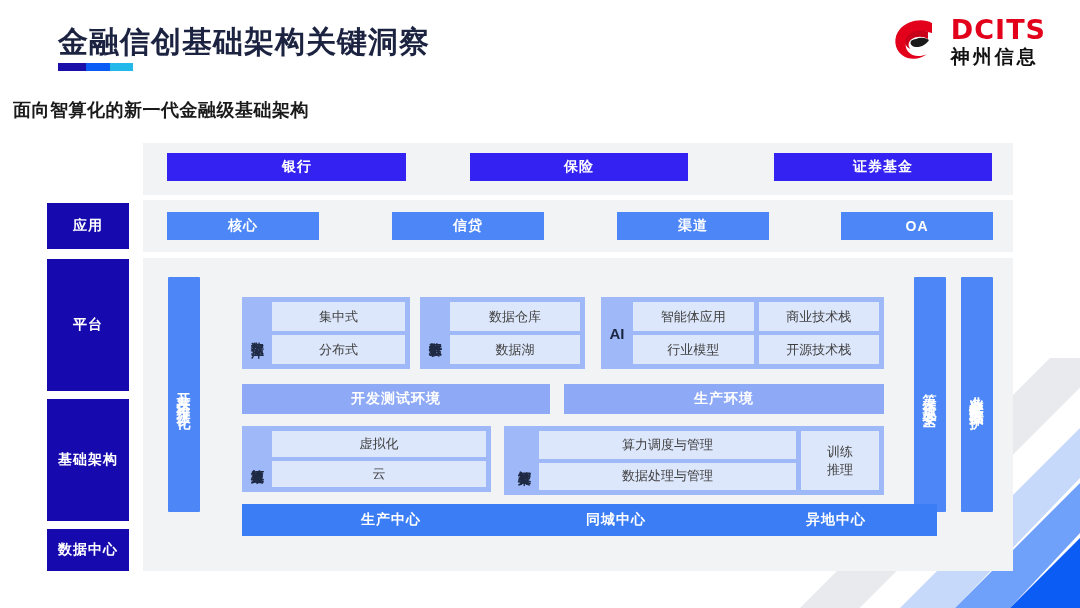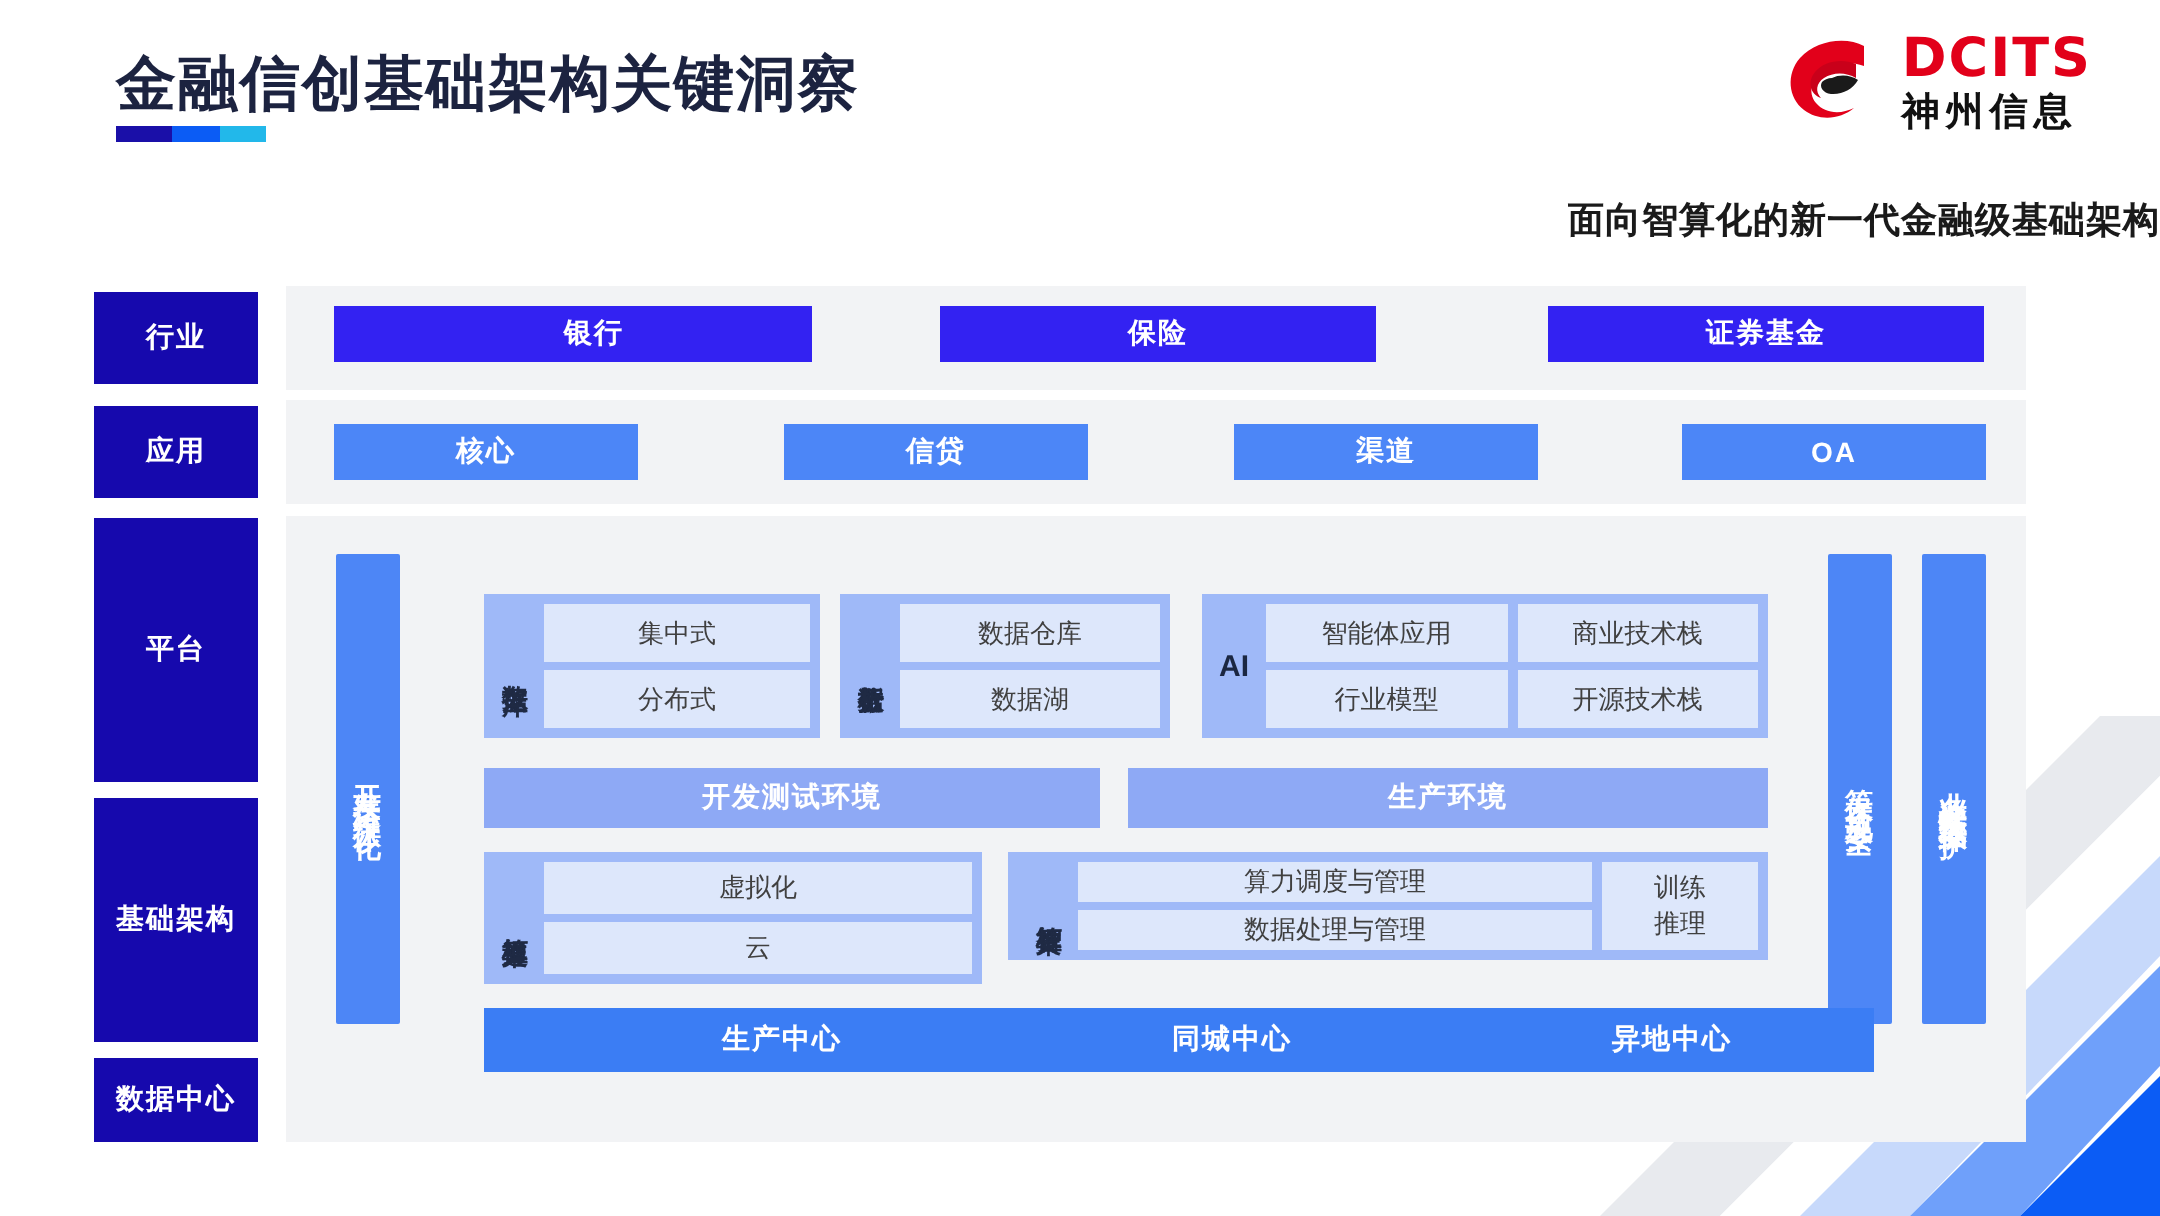--- a/index.html
+++ b/index.html
@@ -22,21 +22,21 @@
   .accent span:nth-child(1){width:28px;background:#1a0fa8;}
   .accent span:nth-child(2){width:24px;background:#0b5cf5;}
   .accent span:nth-child(3){width:23px;background:#22b8ea;}
 
   .logo{position:absolute;right:34px;top:16px;display:flex;align-items:center;gap:8px;}
   .logo-mark{width:50px;height:48px;}
   .logo-txt{display:flex;flex-direction:column;line-height:1;}
   .logo-en{font-size:27px;font-weight:bold;color:#e2001a;letter-spacing:1px;font-family:"DejaVu Sans",sans-serif;}
   .logo-cn{font-size:19px;font-weight:bold;color:#111;letter-spacing:3px;margin-top:4px;}
 
-  .subtitle{position:absolute;left:0;right:0;top:98px;text-align:right;font-size:18px;font-weight:bold;color:#1a1a1a;letter-spacing:.5px;}
+  .subtitle{position:absolute;left:0;right:0;top:98px;text-align:left;font-size:18px;font-weight:bold;color:#1a1a1a;letter-spacing:.5px;padding-left:13px;}
 
   
   .lbl{position:absolute;background:#1609ad;color:#fff;display:flex;align-items:center;justify-content:center;font-size:14px;font-weight:bold;letter-spacing:1px;}
   .panel{position:absolute;background:#f2f3f5;}
 
   .chip{display:flex;align-items:center;justify-content:center;font-weight:bold;color:#fff;}
   .chip-ind{background:#3322f2;font-size:14px;letter-spacing:1px;}
   .chip-app{background:#4c86f7;font-size:14px;letter-spacing:1px;}
 
   .vbar{position:absolute;background:#4d86f6;color:#fff;font-size:14px;font-weight:bold;
@@ -87,21 +87,20 @@
       <path d="M46 44c8-4 19-3 26 2-5 9-16 15-27 14-8-1-12-7-9-12 2-2 6-4 10-4z" fill="#1a1a1a"></path>
     </svg>
     <div class="logo-txt">
       <span class="logo-en">DCITS</span>
       <span class="logo-cn">神州信息</span>
     </div>
   </div>
 
   <div class="subtitle">面向智算化的新一代金融级基础架构</div>
 
-  <div class="lbl" style="left:47px;top:146px;width:82px;height:46px;">行业</div>
   <div class="panel" style="left:143px;top:143px;width:870px;height:52px;"></div>
   <div class="chip chip-ind" style="position:absolute;left:167px;top:153px;width:218px;height:28px;padding-left:21px;">银行</div>
   <div class="chip chip-ind" style="position:absolute;left:470px;top:153px;width:218px;height:28px;">保险</div>
   <div class="chip chip-ind" style="position:absolute;left:774px;top:153px;width:218px;height:28px;">证券基金</div>
 
   <div class="lbl" style="left:47px;top:203px;width:82px;height:46px;">应用</div>
   <div class="panel" style="left:143px;top:200px;width:870px;height:52px;"></div>
   <div class="chip chip-app" style="position:absolute;left:167px;top:212px;width:152px;height:28px;">核心</div>
   <div class="chip chip-app" style="position:absolute;left:392px;top:212px;width:152px;height:28px;">信贷</div>
   <div class="chip chip-app" style="position:absolute;left:617px;top:212px;width:152px;height:28px;">渠道</div>
@@ -152,21 +151,21 @@
   <div class="wide" style="left:564px;top:384px;width:320px;height:30px;">生产环境</div>
 
   <div class="group" style="left:242px;top:426px;width:249px;height:66px;">
     <div class="group-cap" style="letter-spacing:0;">通算框架</div>
     <div class="group-cells">
       <div class="cell">虚拟化</div>
       <div class="cell">云</div>
     </div>
   </div>
 
-  <div class="group" style="left:504px;top:426px;width:380px;height:54px;padding-left:10px;">
+  <div class="group" style="left:504px;top:426px;width:380px;height:69px;padding-left:10px;">
     <div class="group-cap" style="letter-spacing:0;">智算框架</div>
     <div class="group-cells">
       <div class="cell">算力调度与管理</div>
       <div class="cell">数据处理与管理</div>
     </div>
     <div class="cell" style="flex:none;width:78px;white-space:pre-line;line-height:1.35;">训练
 推理</div>
   </div>
 
   <div class="dc" style="left:242px;top:504px;width:202px;height:32px;">生产中心</div>

